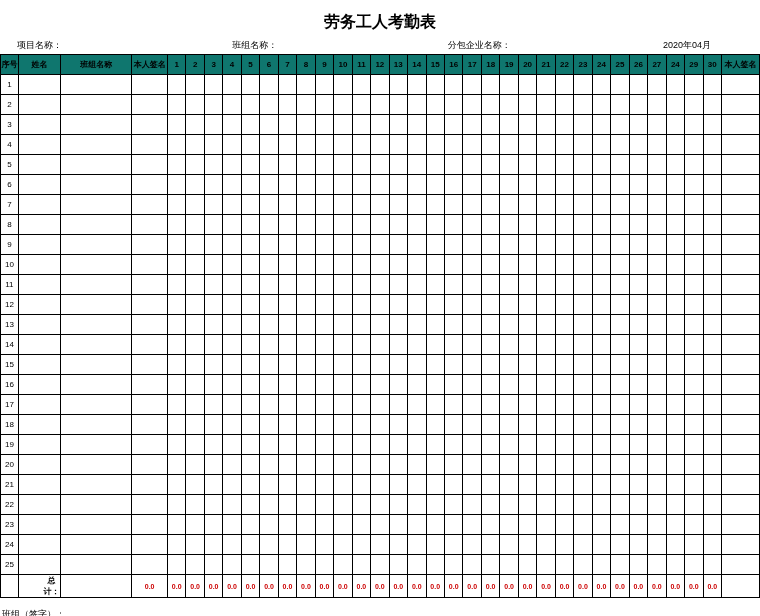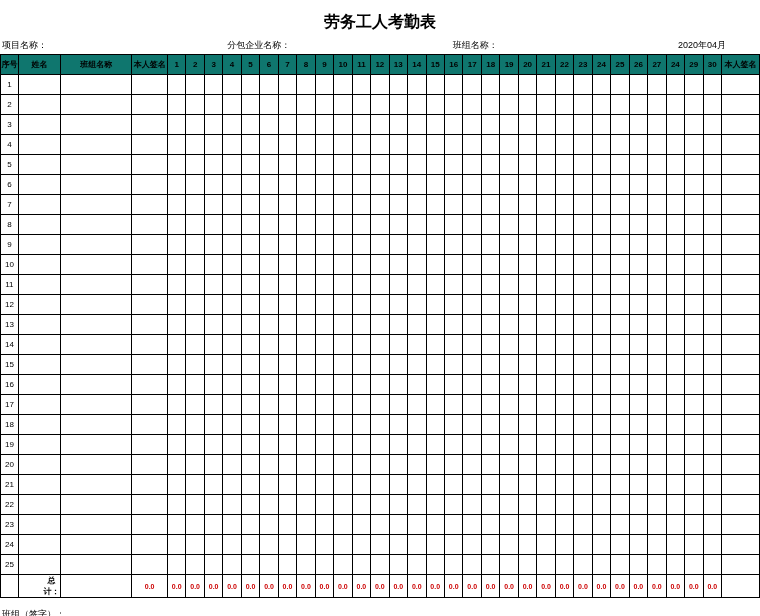--- a/index.html
+++ b/index.html
@@ -1,18 +1,18 @@
 <!DOCTYPE html>
 <html><head>
 <meta charset="utf-8">
 <style>
   * { box-sizing: border-box; margin: 0; padding: 0; }
   body { font-family: "Microsoft YaHei", Arial, sans-serif; background: #fff; width: 760px; }
   .title { text-align: center; font-size: 16px; font-weight: bold; padding: 12px 0 6px; }
-  .meta { display: flex; font-size: 9px; padding: 0 2px 2px; }
+  .meta { display: flex; font-size: 9px; padding: 0 17px 2px; }
   .meta .cell { flex: 1; }
   .meta .date { flex: 0 0 80px; padding-right: 6px; }
   table { border-collapse: collapse; width: 100%; table-layout: fixed; }
   th, td { border: 1px solid #000; font-size: 8px; text-align: center; height: 20px; overflow: hidden; }
   th { font-weight: bold; background: #0f766e; }
   col.seq { width: 16px; }
   col.name { width: 38px; }
   col.id { width: 64px; }
   col.stat { width: 32px; }
   col.day { width: 16.6px; }
@@ -22,22 +22,22 @@
   .footer { display: flex; font-size: 9px; padding: 10px 2px 4px; }
   .footer div { flex: 1; }
 </style>
 </head>
 <body>
 
 <div class="title">劳务工人考勤表</div>
 
 <div class="meta">
   <div class="cell">项目名称：</div>
+  <div class="cell">班组名称：</div>
   <div class="cell">分包企业名称：</div>
-  <div class="cell">班组名称：</div>
   <div class="date">2020年04月</div>
 </div>
 
 <table>
   <colgroup>
     <col class="seq">
       <col class="name">
       <col class="id">
       <col class="stat">
     <col class="day">

